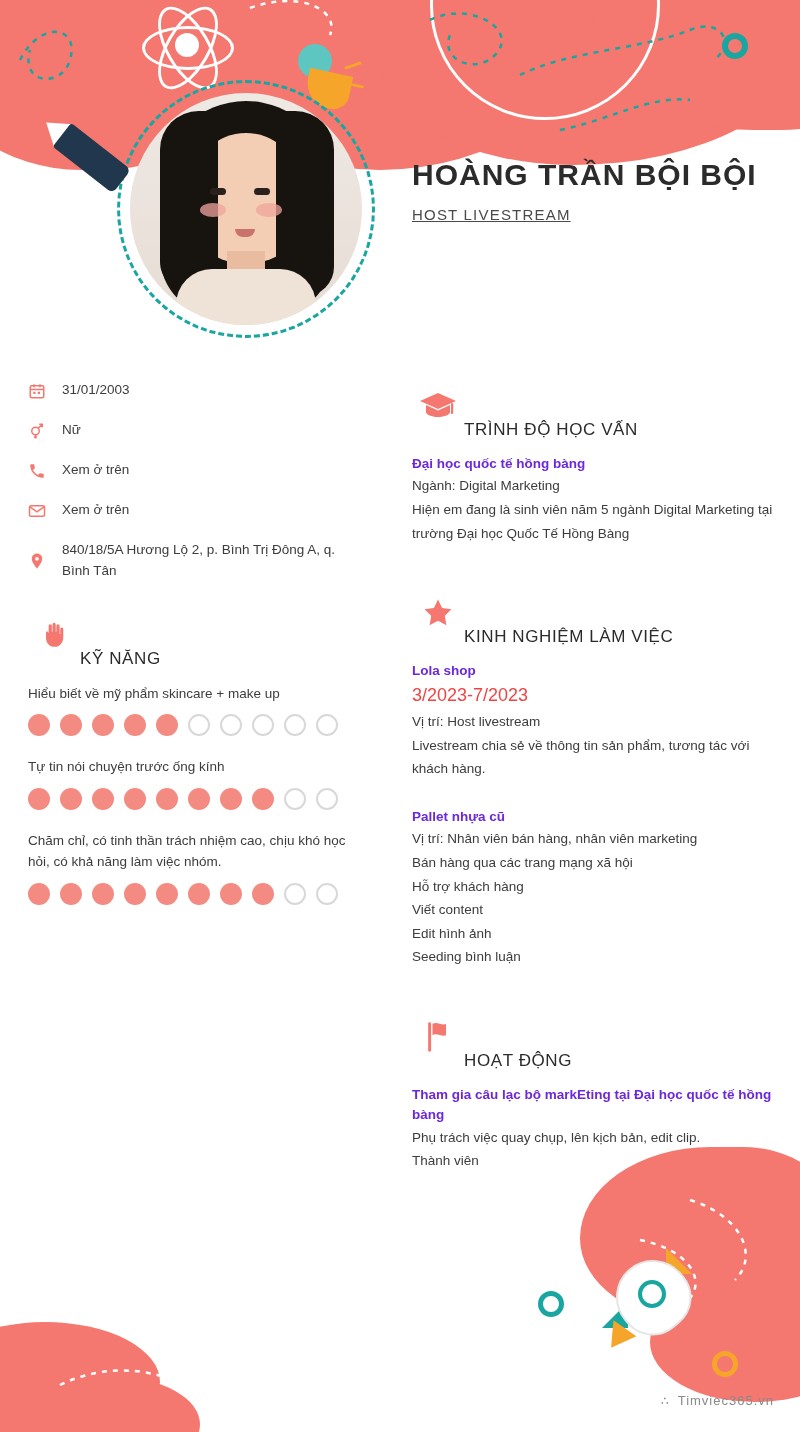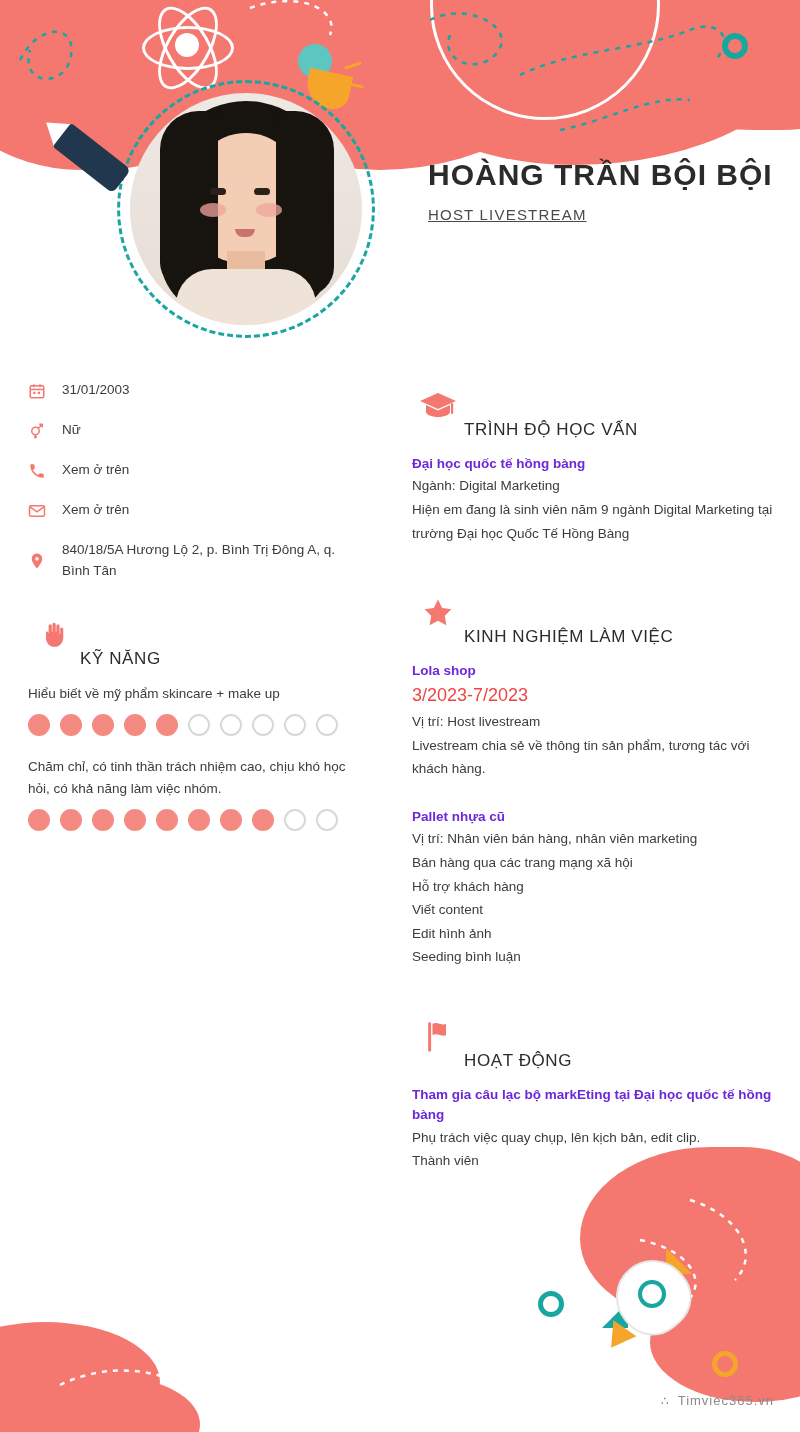--- a/index.html
+++ b/index.html
@@ -97,21 +97,21 @@
   .atom .o3 { transform: rotate(120deg); }
   .atom .core { position:absolute; left:35px; top:33px; width:24px; height:24px; background:#ffffff; border-radius:50%; }
 
   
   .bulb { position:absolute; left:296px; top:44px; width:74px; height:66px; }
   .bulb .glass { position:absolute; left:2px; top:0; width:34px; height:34px; background:#5ec6c0; border-radius:50%; }
   .bulb .base { position:absolute; left:10px; top:28px; width:44px; height:36px; background:#f4a52a; border-radius:0 0 16px 26px; transform:rotate(12deg); }
   .bulb .ray { position:absolute; height:3px; background:#f4a52a; border-radius:2px; }
 
   
-  .name-block { position:absolute; left:428px; top:158px; width:370px; }
+  .name-block { position:absolute; left:412px; top:158px; width:370px; }
   .cv-name {
     font-size:30px; font-weight:bold; letter-spacing:1px; color:#2b2b2b; margin:0;
     white-space:nowrap;
   }
   .cv-role { font-size:15px; color:#4a4a4a; letter-spacing:1.2px; margin-top:14px;text-decoration:underline; }
 
   
   .left-col { position:absolute; left:28px; top:380px; width:320px; }
   .right-col { position:absolute; left:412px; top:372px; width:370px; }
 
@@ -291,20 +291,35 @@
           <span class="dot on"></span>
           <span class="dot on"></span>
         <span class="dot off"></span>
           <span class="dot off"></span>
           <span class="dot off"></span>
           <span class="dot off"></span>
           <span class="dot off"></span>
       </div>
     </div>
 
+    <div>
+      <div class="skill-name">Tự tin nói chuyện trước ống kính</div>
+      <div class="dots">
+        <span class="dot on"></span>
+          <span class="dot on"></span>
+          <span class="dot on"></span>
+          <span class="dot on"></span>
+        <span class="dot on"></span>
+          <span class="dot on"></span>
+          <span class="dot on"></span>
+          <span class="dot on"></span>
+        <span class="dot off"></span>
+          <span class="dot off"></span>
+      </div>
+    </div>
 
     <div>
       <div class="skill-name">Chăm chỉ, có tinh thần trách nhiệm cao, chịu khó học hỏi, có khả năng làm việc nhóm.</div>
       <div class="dots">
         <span class="dot on"></span>
           <span class="dot on"></span>
           <span class="dot on"></span>
           <span class="dot on"></span>
         <span class="dot on"></span>
           <span class="dot on"></span>
@@ -326,21 +341,21 @@
           <path d="M19 2 1 10l18 8 18-8z"></path>
           <path d="M7 14v7c0 2.5 5.4 5 12 5s12-2.5 12-5v-7l-12 5.5z"></path>
           <rect x="32" y="12" width="2.2" height="11" rx="1"></rect>
         </svg>
       </span>
       <span class="sec-title">TRÌNH ĐỘ HỌC VẤN</span>
     </div>
     <div class="entry">
       <div class="entry-title">Đại học quốc tế hồng bàng</div>
       <div class="entry-line">Ngành: Digital Marketing</div>
-      <div class="entry-line">Hiện em đang là sinh viên năm 9 ngành Digital Marketing tại trường Đại học Quốc Tế Hồng Bàng</div>
+      <div class="entry-line">Hiện em đang là sinh viên năm 5 ngành Digital Marketing tại trường Đại học Quốc Tế Hồng Bàng</div>
     </div>
   </div>
 
   <div class="right-sec">
     <div class="sec-head">
       <span class="sec-ico">
         <svg width="34" height="32" viewBox="0 0 24 24" fill="#f4786f">
           <path d="M12 1.8l3.1 6.4 7 1-5 4.9 1.2 7-6.3-3.3-6.3 3.3 1.2-7-5-4.9 7-1z"></path>
         </svg>
       </span>

